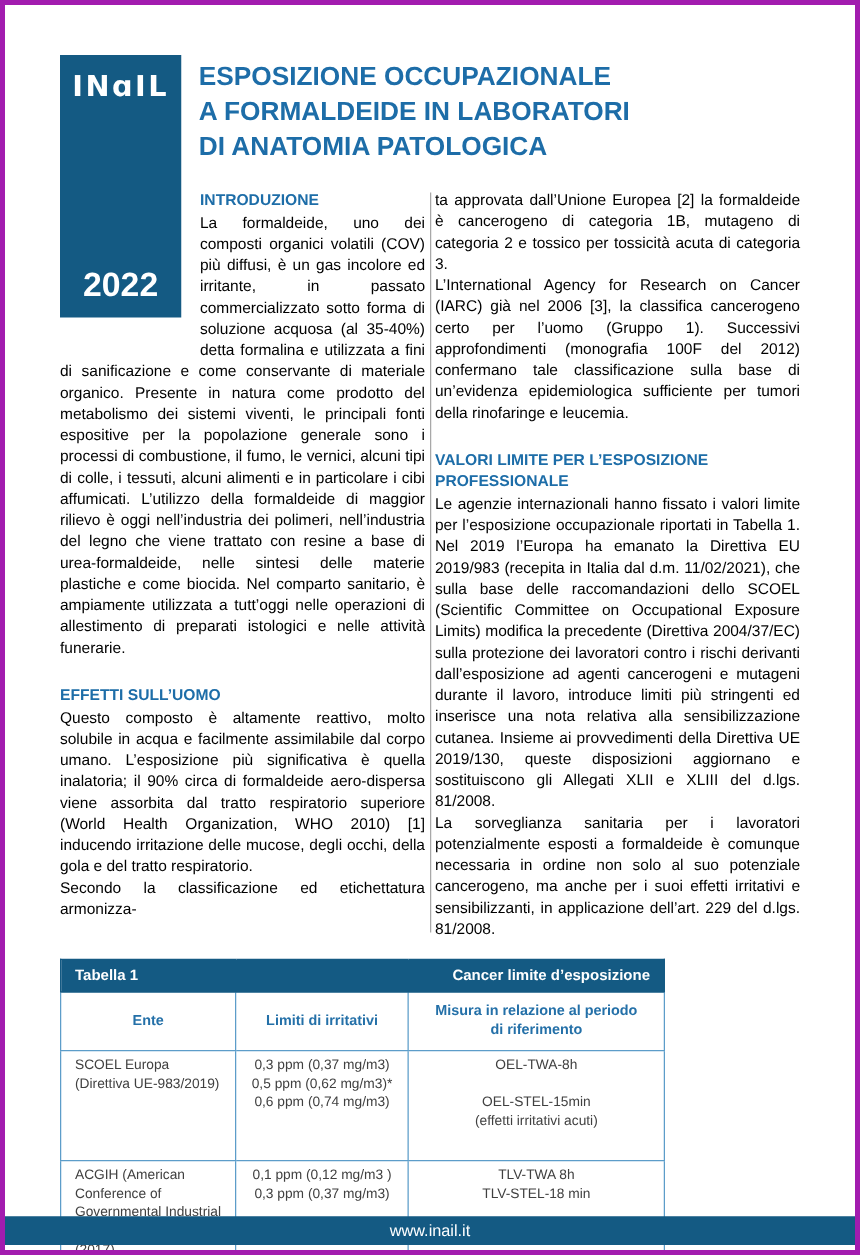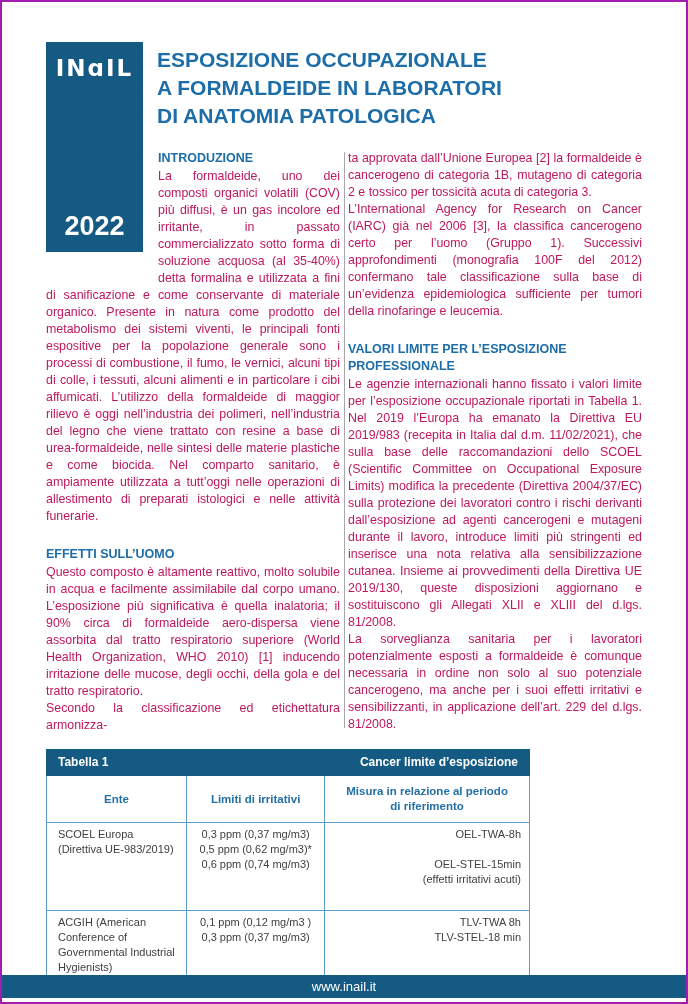--- a/index.html
+++ b/index.html
@@ -5,21 +5,21 @@
   * { margin: 0; padding: 0; box-sizing: border-box; }
   html, body { background: #ffffff; }
   body { font-family: "Liberation Sans", "DejaVu Sans", sans-serif; }
 
   .page {
     position: relative;
     width: 688px;
     height: 1004px;
     margin: 0 auto;
     background: #ffffff;
-    border: 2px solid #a21caf;
+    border: 4px solid #a21caf;
     overflow: hidden;
   }
 
   
   .logo-box {
     position: absolute;
     left: 44px; top: 40px;
     width: 97px; height: 210px;
     background: #145a83;
     z-index: 2;
@@ -71,21 +71,21 @@
   .wrap-spacer { float: left; width: 112px; height: 129px; }
 
   .section-heading {
     color: #1d6da8;
     font-weight: bold;
     font-size: 12.5px;
     line-height: 17px;
     margin-bottom: 1px;
   }
   .body-text {
-    color: #be185d;
+    color: #000000;
     font-size: 12.4px;
     line-height: 17px;
     text-align: justify;
     white-space: pre-line;
   }
   .mt { margin-top: 21px; }
 
   
   .limits-table {
     margin: 15px 44px 0 44px;
@@ -121,21 +121,21 @@
   .limits-table td {
     color: #404040;
     font-size: 11px;
     line-height: 15px;
     vertical-align: top;
     padding: 4px 8px;
     white-space: pre-line;
   }
   .limits-table td.c-ente  { text-align: left; padding-left: 11px; }
   .limits-table td.c-mid   { text-align: center; }
-  .limits-table td.c-right { text-align: right; margin-left: 36px; }
+  .limits-table td.c-right { text-align: center; margin-left: 36px; }
   .limits-table tbody tr:nth-child(1) td { height: 88px; }
   .limits-table tbody tr:nth-child(2) td { height: 64px; }
   .limits-table tbody tr:nth-child(3) td { height: 84px; }
   .limits-table tbody tr:nth-child(4) td { height: 62px; }
   col.c1 { width: 29%; }
   col.c2 { width: 28.6%; }
   col.c3 { width: 42.4%; }
 
   
   .footer-bar {

